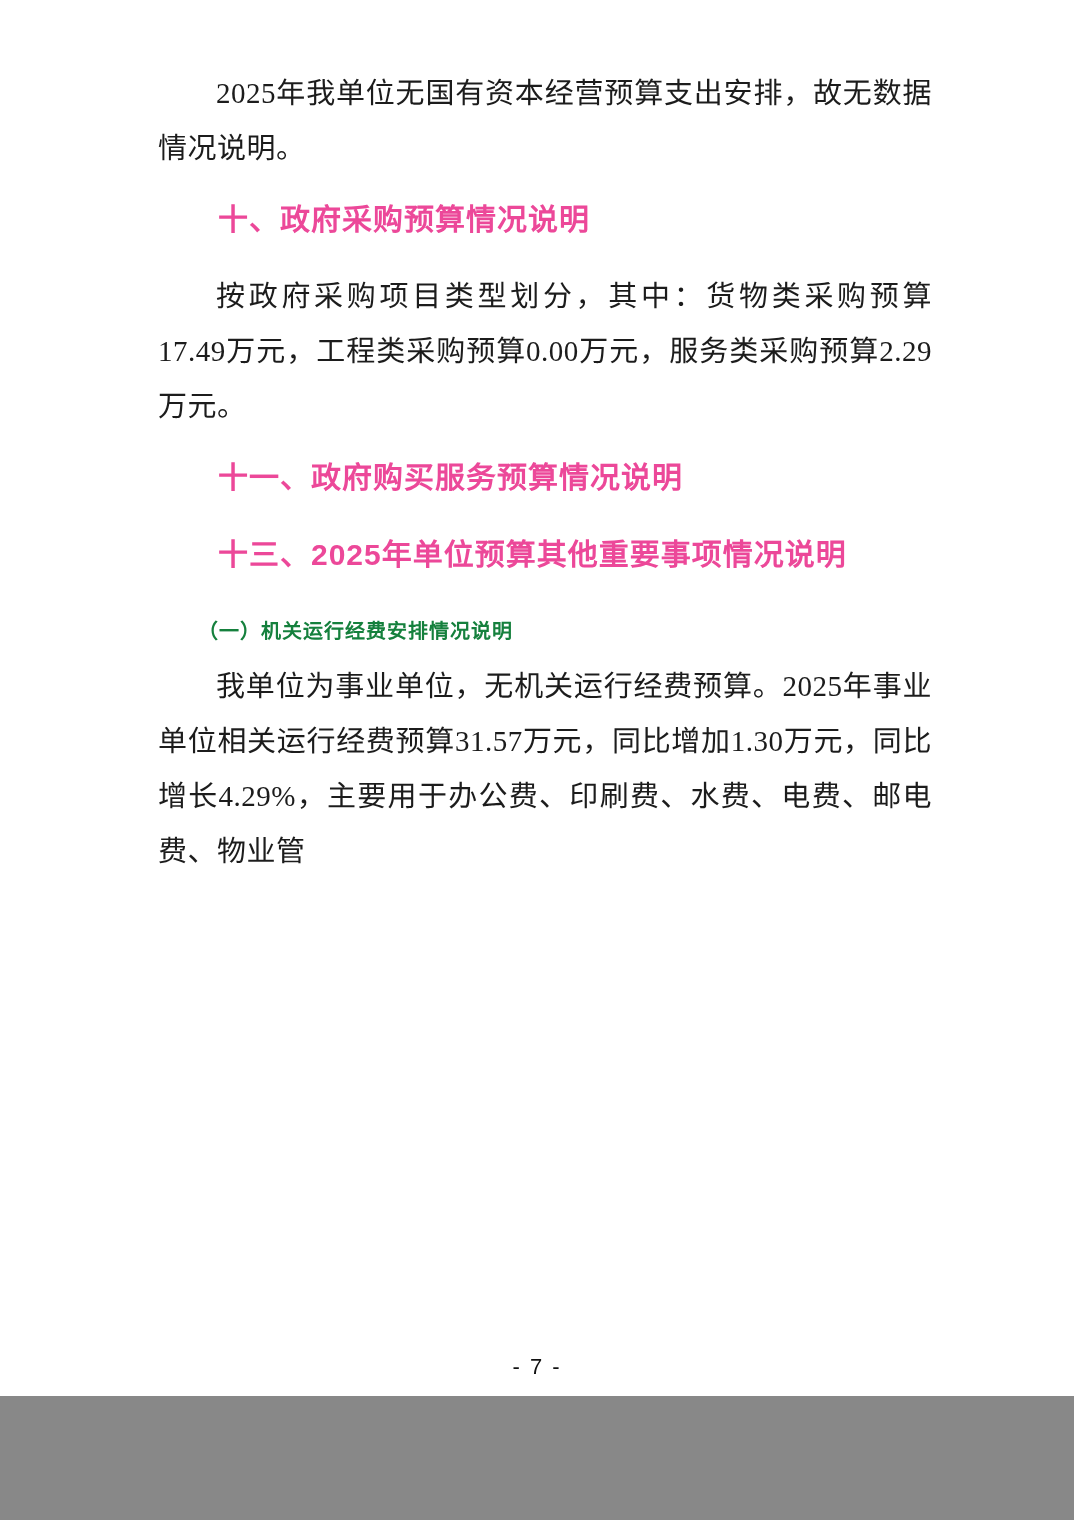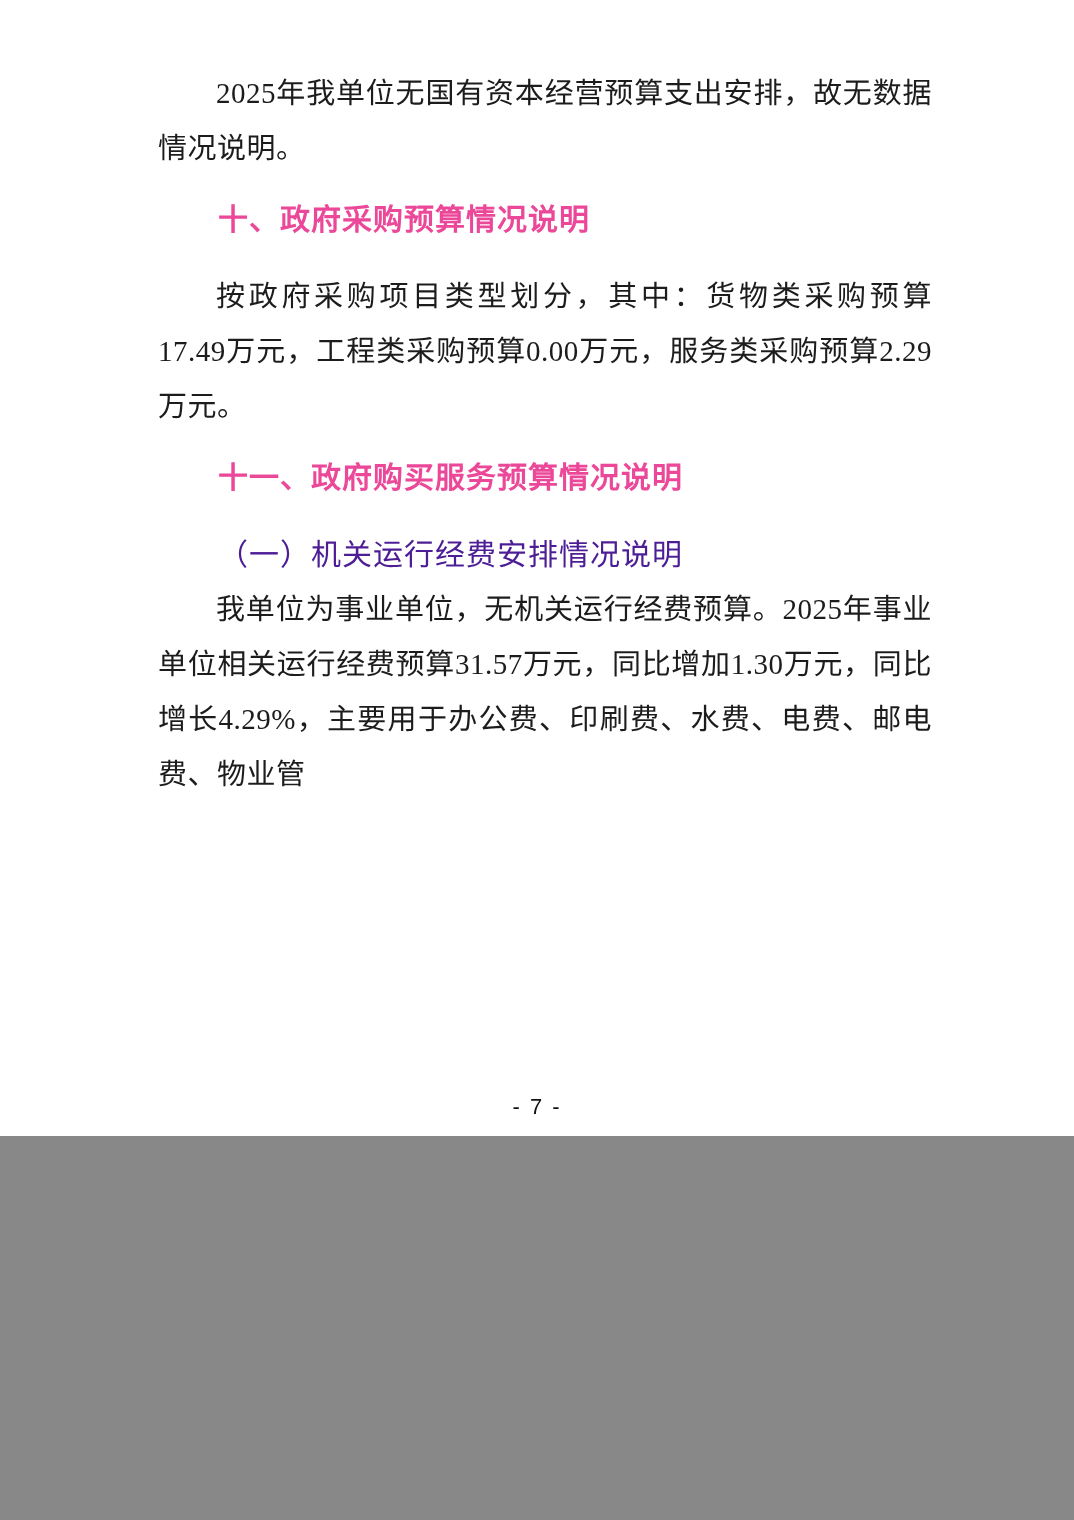--- a/index.html
+++ b/index.html
@@ -2,21 +2,21 @@
 <html lang="zh-CN"><head>
 <meta charset="utf-8">
 <style>
   * { margin: 0; padding: 0; box-sizing: border-box; }
   html, body { background: #888; }
   body { display: flex; justify-content: center; }
 
   .page {
     position: relative;
     width: 1074px;
-    height: 1136px;
+    height: 1396px;
     background: #ffffff;
     color: #1c1c1c;
     overflow: hidden;
   }
 
   .content {
     position: absolute;
     left: 158px;
     top: 66px;
     width: 774px;
@@ -39,26 +39,26 @@
     line-height: 55px;
     text-indent: 2em;
     margin-top: 16px;
     margin-bottom: 22px;
     color: #ec4899;
     letter-spacing: 1px;
   }
 
   .subheading {
     font-family: "Liberation Serif", "DejaVu Serif", serif;
-    font-weight: normal;
-    font-size: 30px;
+    font-weight: bold;
+    font-size: 20px;
     line-height: 55px;
     text-indent: 2em;
     margin-top: 20px;
-    color: #4c1d95;
+    color: #15803d;
     letter-spacing: 1px;
   }
 
   .page-number {
     position: absolute;
     bottom: 16px;
     left: 0;
     width: 100%;
     text-align: center;
     font-family: "Liberation Sans", "DejaVu Sans", sans-serif;
@@ -79,20 +79,21 @@
 
 
     <p class="para">按政府采购项目类型划分，其中：货物类采购预算17.49万元，工程类采购预算0.00万元，服务类采购预算2.29万元。</p>
 
 
     <h2 class="heading">十一、政府购买服务预算情况说明</h2>
 
 
 
 
+    <h2 class="heading">十三、2025年单位预算其他重要事项情况说明</h2>
 
     <h3 class="subheading">（一）机关运行经费安排情况说明</h3>
 
     <p class="para">我单位为事业单位，无机关运行经费预算。2025年事业单位相关运行经费预算31.57万元，同比增加1.30万元，同比增长4.29%，主要用于办公费、印刷费、水费、电费、邮电费、物业管</p>
 
   </div>
 
   <div class="page-number">- 7 -</div>
 </div>
 

